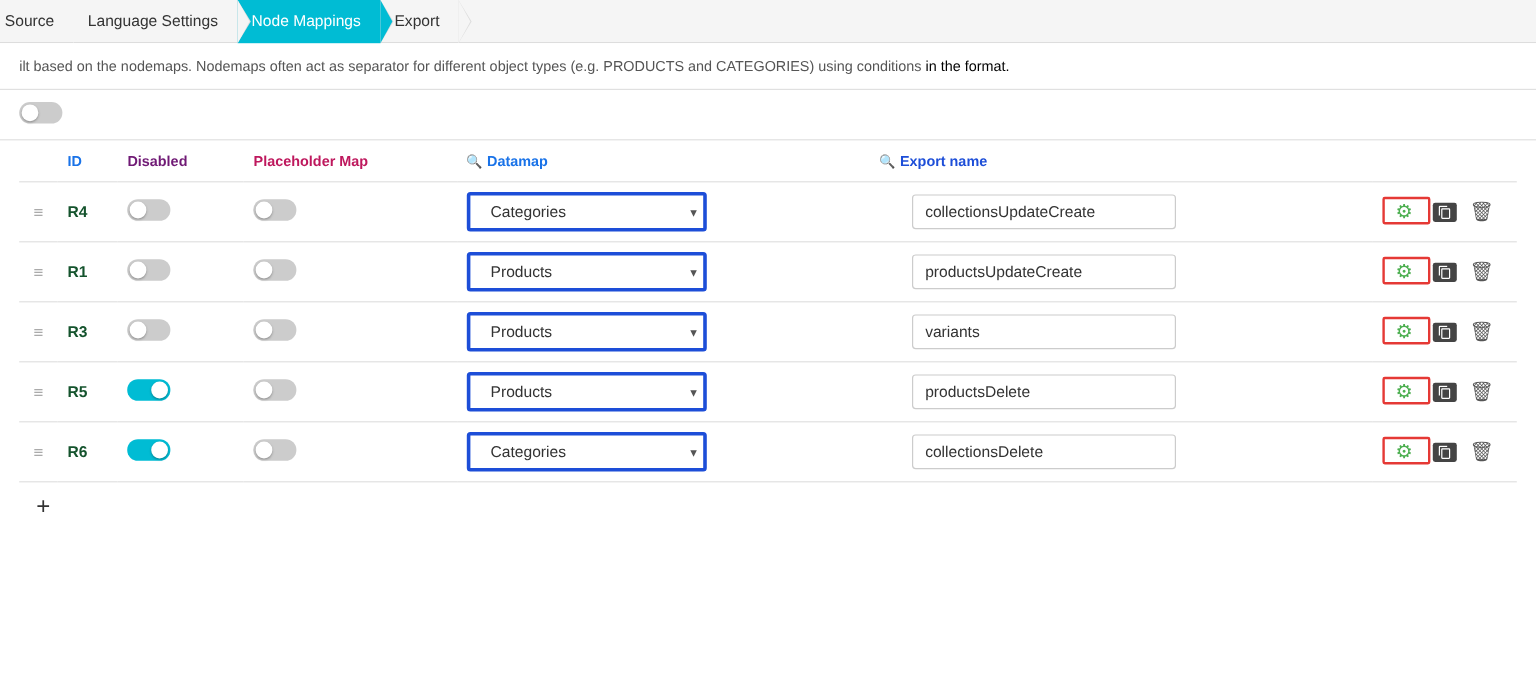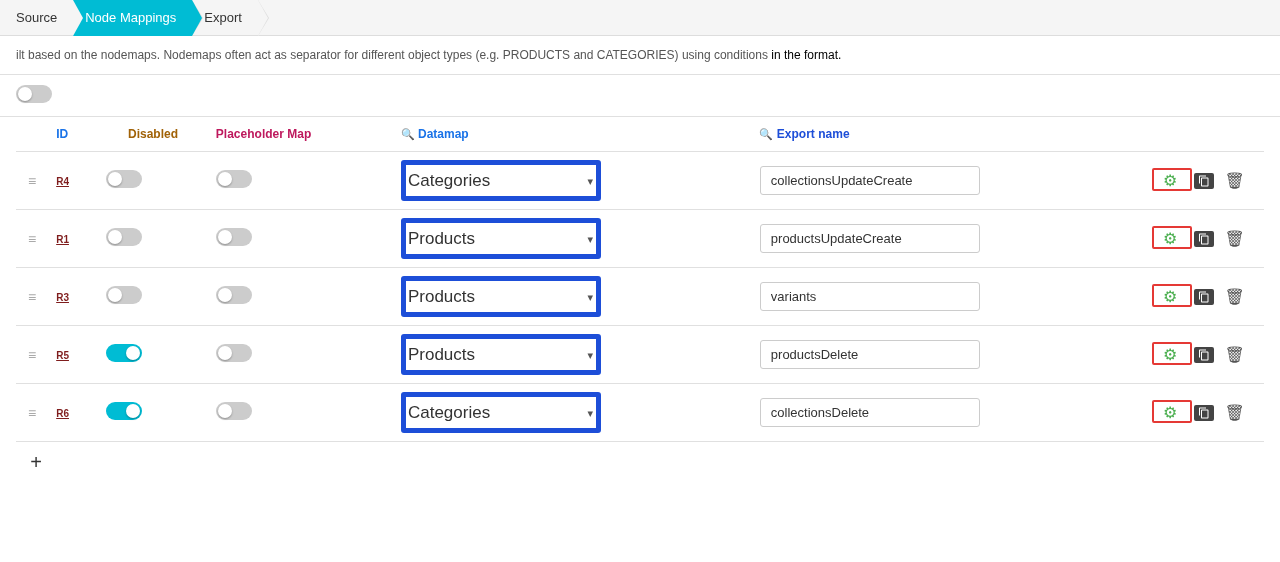--- a/index.html
+++ b/index.html
@@ -48,21 +48,21 @@
       position: absolute;
       right: -11px;
       top: 0;
       width: 0;
       height: 0;
       border-top: 18px solid transparent;
       border-bottom: 18px solid transparent;
       border-left: 11px solid #ddd;
       z-index: 1;
     }
-    .breadcrumb-item:first-child { padding-left: 16px; }
+    .breadcrumb-item:first-child { padding-left: 4px; }
     .breadcrumb-item:first-child::before { display: none; }
 
     
     .info-bar {
       background: #fff;
       border-bottom: 1px solid #e0e0e0;
       padding: 10px 16px;
       font-size: 12px;
       color: #555;
       line-height: 1.5;
@@ -134,39 +134,38 @@
     
     .drag-handle {
       color: #aaa;
       font-size: 14px;
       cursor: grab;
       padding: 0 4px;
     }
 
     
     .row-id {
-      color: #7f1d1d;
+      color: #14532d;
       font-weight: 600;
-      font-size: 10px;
-      text-decoration: underline;
+      font-size: 13px;
     }
 
     
     .select-wrapper {
       position: relative;
       display: inline-block;
       width: 200px;
     }
     .select-wrapper select {
       width: 100%;
-      padding: 6px 28px 6px 2px;
-      border: 5px solid #1d4ed8;
+      padding: 6px 28px 6px 17px;
+      border: 3px solid #1d4ed8;
       border-radius: 3px;
       background: #fff;
-      font-size: 17px;
+      font-size: 13px;
       color: #333;
       appearance: none;
       cursor: pointer;
     }
     .select-wrapper .chevron {
       position: absolute;
       right: 8px;
       top: 50%;
       transform: translateY(-50%);
       pointer-events: none;
@@ -175,20 +174,21 @@
     }
 
     
     .text-input {
       width: 220px;
       padding: 6px 10px;
       border: 1px solid #ccc;
       border-radius: 3px;
       font-size: 13px;
       color: #333;
+      margin-left: 27px;
     }
 
     
     .actions-col {
       white-space: nowrap;
       border: 2px solid #e53935;
       padding: 2px 4px;
       border-radius: 2px;
     }
 
@@ -223,20 +223,23 @@
       margin: 8px 0 8px 8px;
     }
   </style>
 </head>
 <body>
 
 <nav class="breadcrumb">
   <div class="breadcrumb-item">
     <span>Source</span>
   </div>
+  <div class="breadcrumb-item">
+    <span>Language Settings</span>
+  </div>
   <div class="breadcrumb-item active">
     <span>Node Mappings</span>
   </div>
   <div class="breadcrumb-item">
     <span>Export</span>
   </div>
 </nav>
 
 <div class="info-bar">
   <span>ilt based on the nodemaps. Nodemaps often act as separator for different object types (e.g. PRODUCTS and CATEGORIES) using conditions </span><span class="link-text">in the format.</span>
@@ -247,21 +250,21 @@
     <span class="knob"></span>
   </span>
 </div>
 
 <div class="table-container">
   <table>
     <thead>
       <tr>
         <th style="width:30px;"></th>
         <th style="width:50px; color:#1a73e8;">ID</th>
-        <th style="color:#a16207;text-align:center;">Disabled</th>
+        <th style="color:#701a75;">Disabled</th>
         <th style="color:#be185d;">Placeholder Map</th>
         <th style="color:#1a73e8;"><span style="font-size:11px;">🔍</span> Datamap</th>
         <th style="color:#1d4ed8;"><span style="font-size:11px;">🔍</span> Export name</th>
         <th style="width:120px;"></th>
       </tr>
     </thead>
     <tbody id="table-body">
     <tr>
           <td><span class="drag-handle">≡</span></td>
           <td><span class="row-id">R4</span></td>

